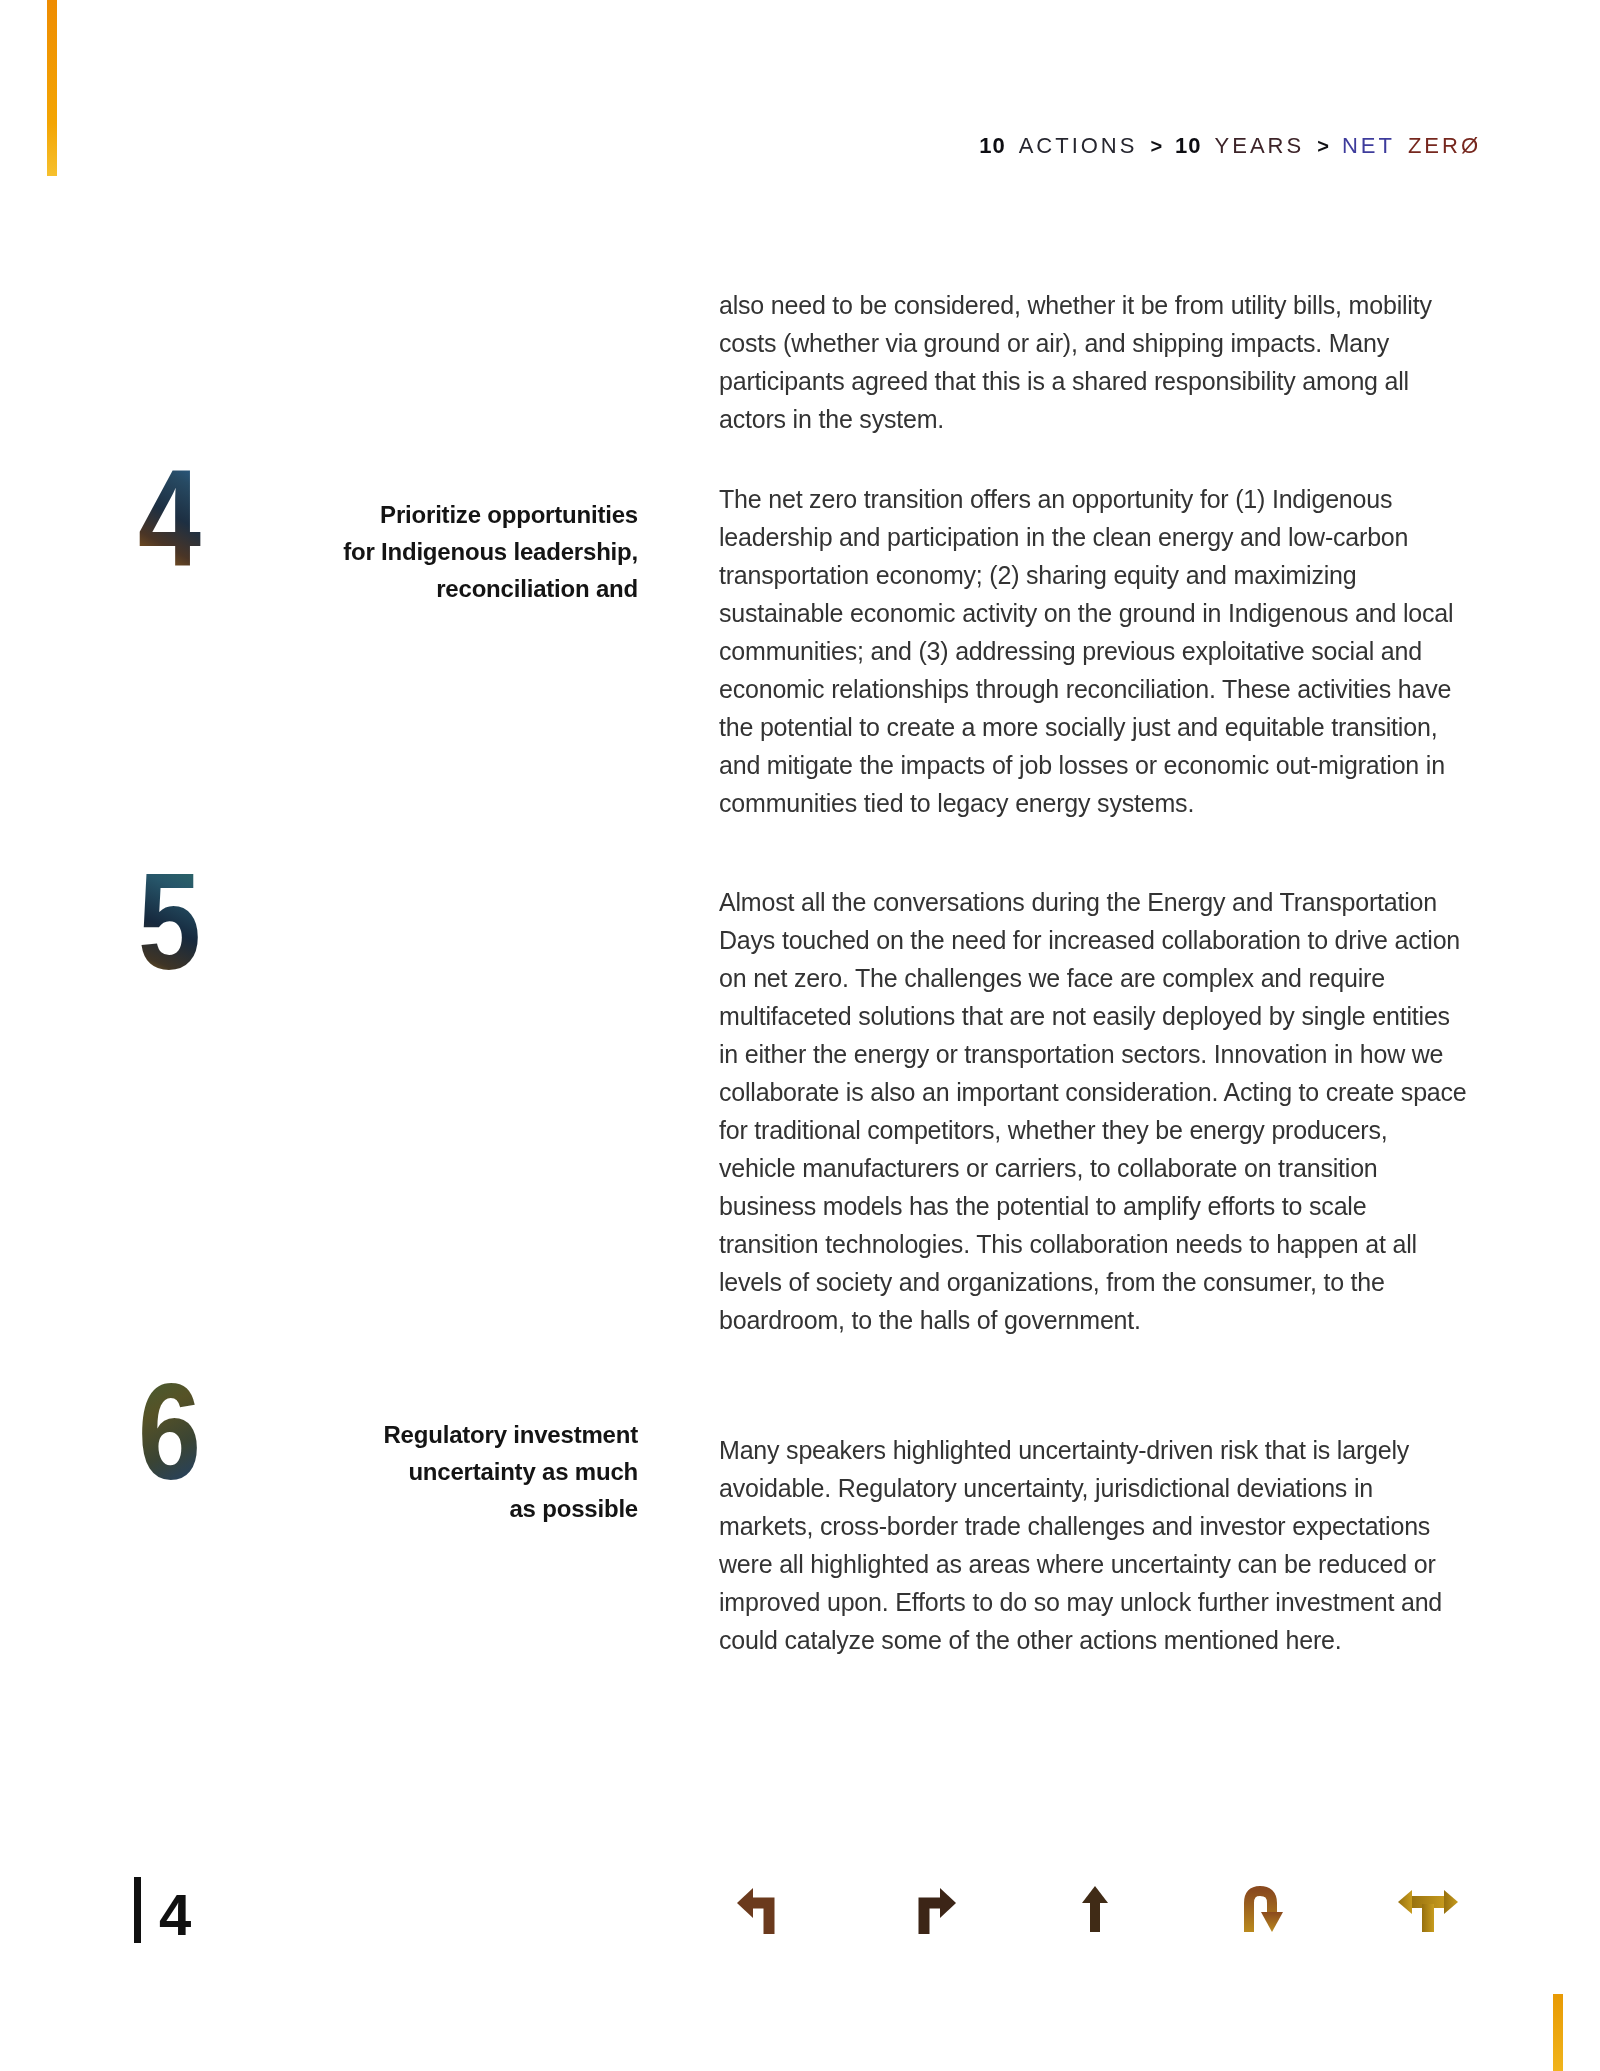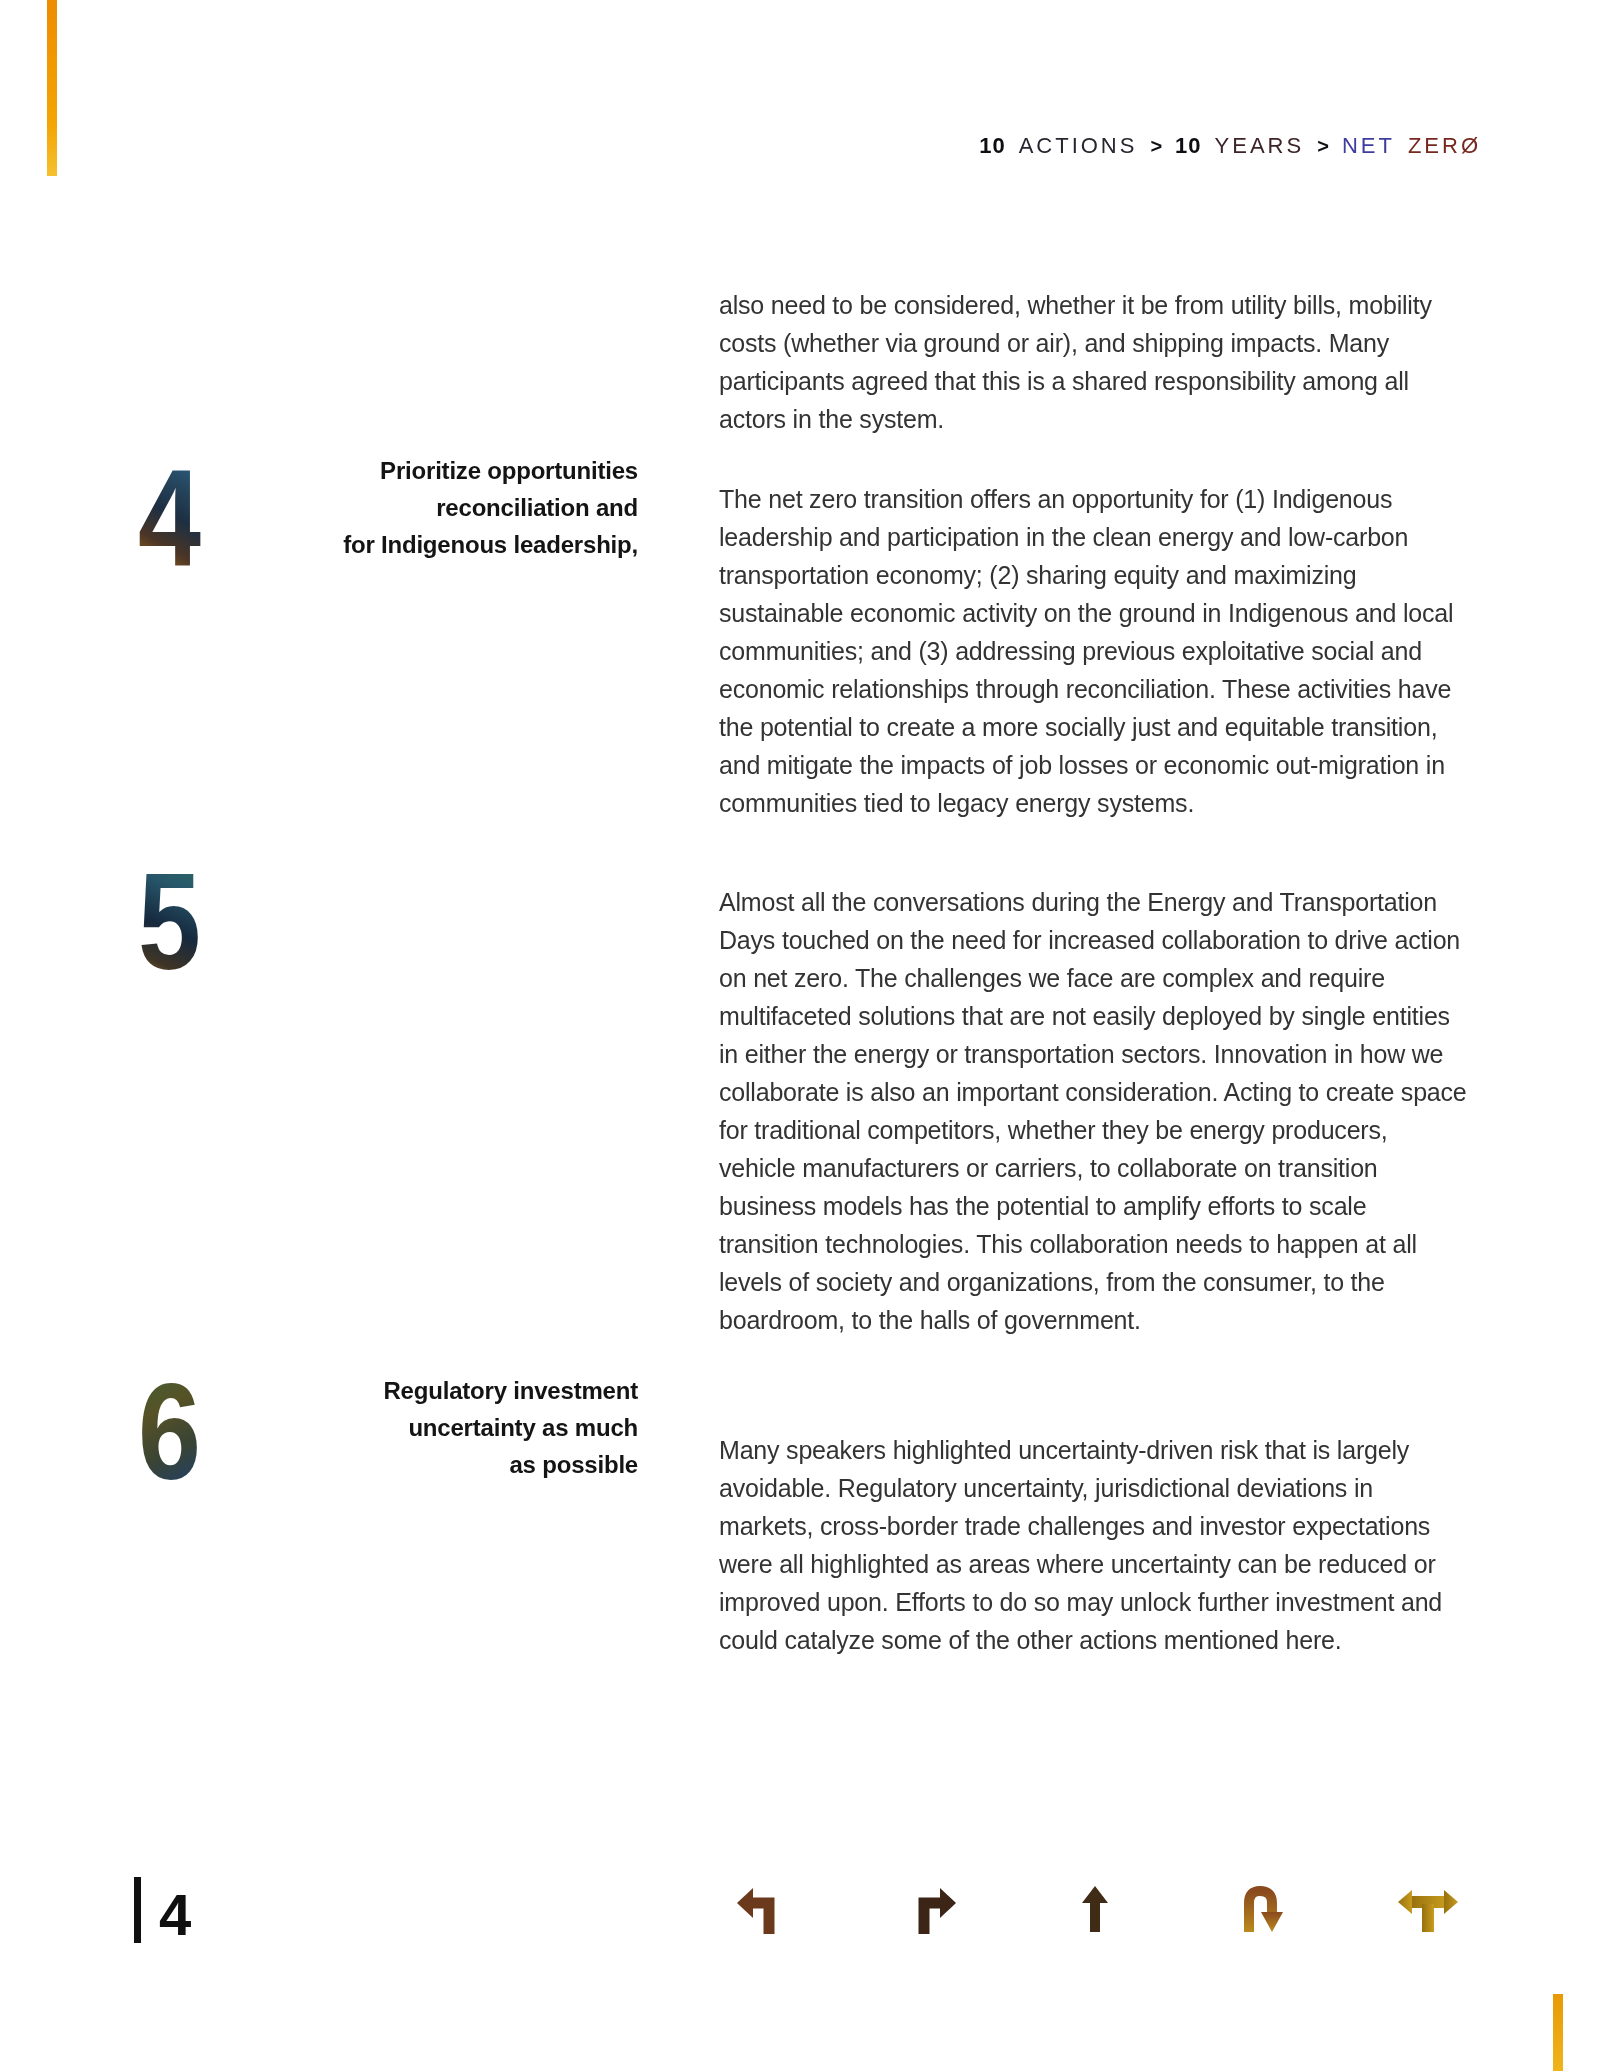--- a/index.html
+++ b/index.html
@@ -42,21 +42,21 @@
     transform:scaleX(0.82);transform-origin:left top;
     -webkit-background-clip:text;background-clip:text;color:transparent;
   }
   .numeral.n4{top:448px;background-image:linear-gradient(205deg,#2f6da6 0%,#274a63 25%,#1d2f42 48%,#4a3526 68%,#8a5a1e 84%,#d9a02c 100%);}
   .numeral.n5{top:852px;background-image:linear-gradient(200deg,#2f7066 0%,#27566a 28%,#16293e 55%,#3e3426 78%,#b5821e 100%);}
   .numeral.n6{top:1362px;background-image:linear-gradient(155deg,#3f6038 0%,#565226 35%,#3a4434 62%,#20406b 92%);}
 
   
   .heading{
     position:absolute;left:278px;width:360px;text-align:right;
-    font-size:24px;line-height:37px;font-weight:700;color:#141414;letter-spacing:-0.2px;
+    font-size:24px;line-height:37px;font-weight:700;color:#141414;letter-spacing:-0.2px;margin-top:44px;
   }
   .heading.h4{top:452px;}
   .heading.h5{top:856px;}
   .heading.h6{top:1372px;}
 
   
   .pagenum-bar{position:absolute;left:134px;top:1877px;width:7px;height:66px;background:#101010;}
   .pagenum{position:absolute;left:159px;top:1886px;font-size:58px;font-weight:700;color:#101010;line-height:1;}
   .arrow{position:absolute;}
   .a1{left:737px;top:1888px;}
@@ -82,22 +82,22 @@
     <span class="sep">&gt;</span>
     <span class="word w-net">NET</span>
     <span class="word w-zero">ZERØ</span>
   </div>
 
   <p class="copy intro">also need to be considered, whether it be from utility bills, mobility costs (whether via ground or air), and shipping impacts. Many participants agreed that this is a shared responsibility among all actors in the system.</p>
 
   <div class="numeral n4">4</div>
   <div class="heading h4">
     <div>Prioritize opportunities</div>
+    <div>for Indigenous leadership,</div>
     <div>reconciliation and</div>
-    <div>for Indigenous leadership,</div>
   </div>
   <p class="copy b4">The net zero transition offers an opportunity for (1) Indigenous leadership and participation in the clean energy and low-carbon transportation economy; (2) sharing equity and maximizing sustainable economic activity on the ground in Indigenous and local communities; and (3) addressing previous exploitative social and economic relationships through reconciliation. These activities have the potential to create a more socially just and equitable transition, and mitigate the impacts of job losses or economic out-migration in communities tied to legacy energy systems.</p>
 
   <div class="numeral n5">5</div>
   <p class="copy b5">Almost all the conversations during the Energy and Transportation Days touched on the need for increased collaboration to drive action on net zero. The challenges we face are complex and require multifaceted solutions that are not easily deployed by single entities in either the energy or transportation sectors. Innovation in how we collaborate is also an important consideration. Acting to create space for traditional competitors, whether they be energy producers, vehicle manufacturers or carriers, to collaborate on transition business models has the potential to amplify efforts to scale transition technologies. This collaboration needs to happen at all levels of society and organizations, from the consumer, to the boardroom, to the halls of government.</p>
 
   <div class="numeral n6">6</div>
   <div class="heading h6">
     <div>Regulatory investment</div>
     <div>uncertainty as much</div>

